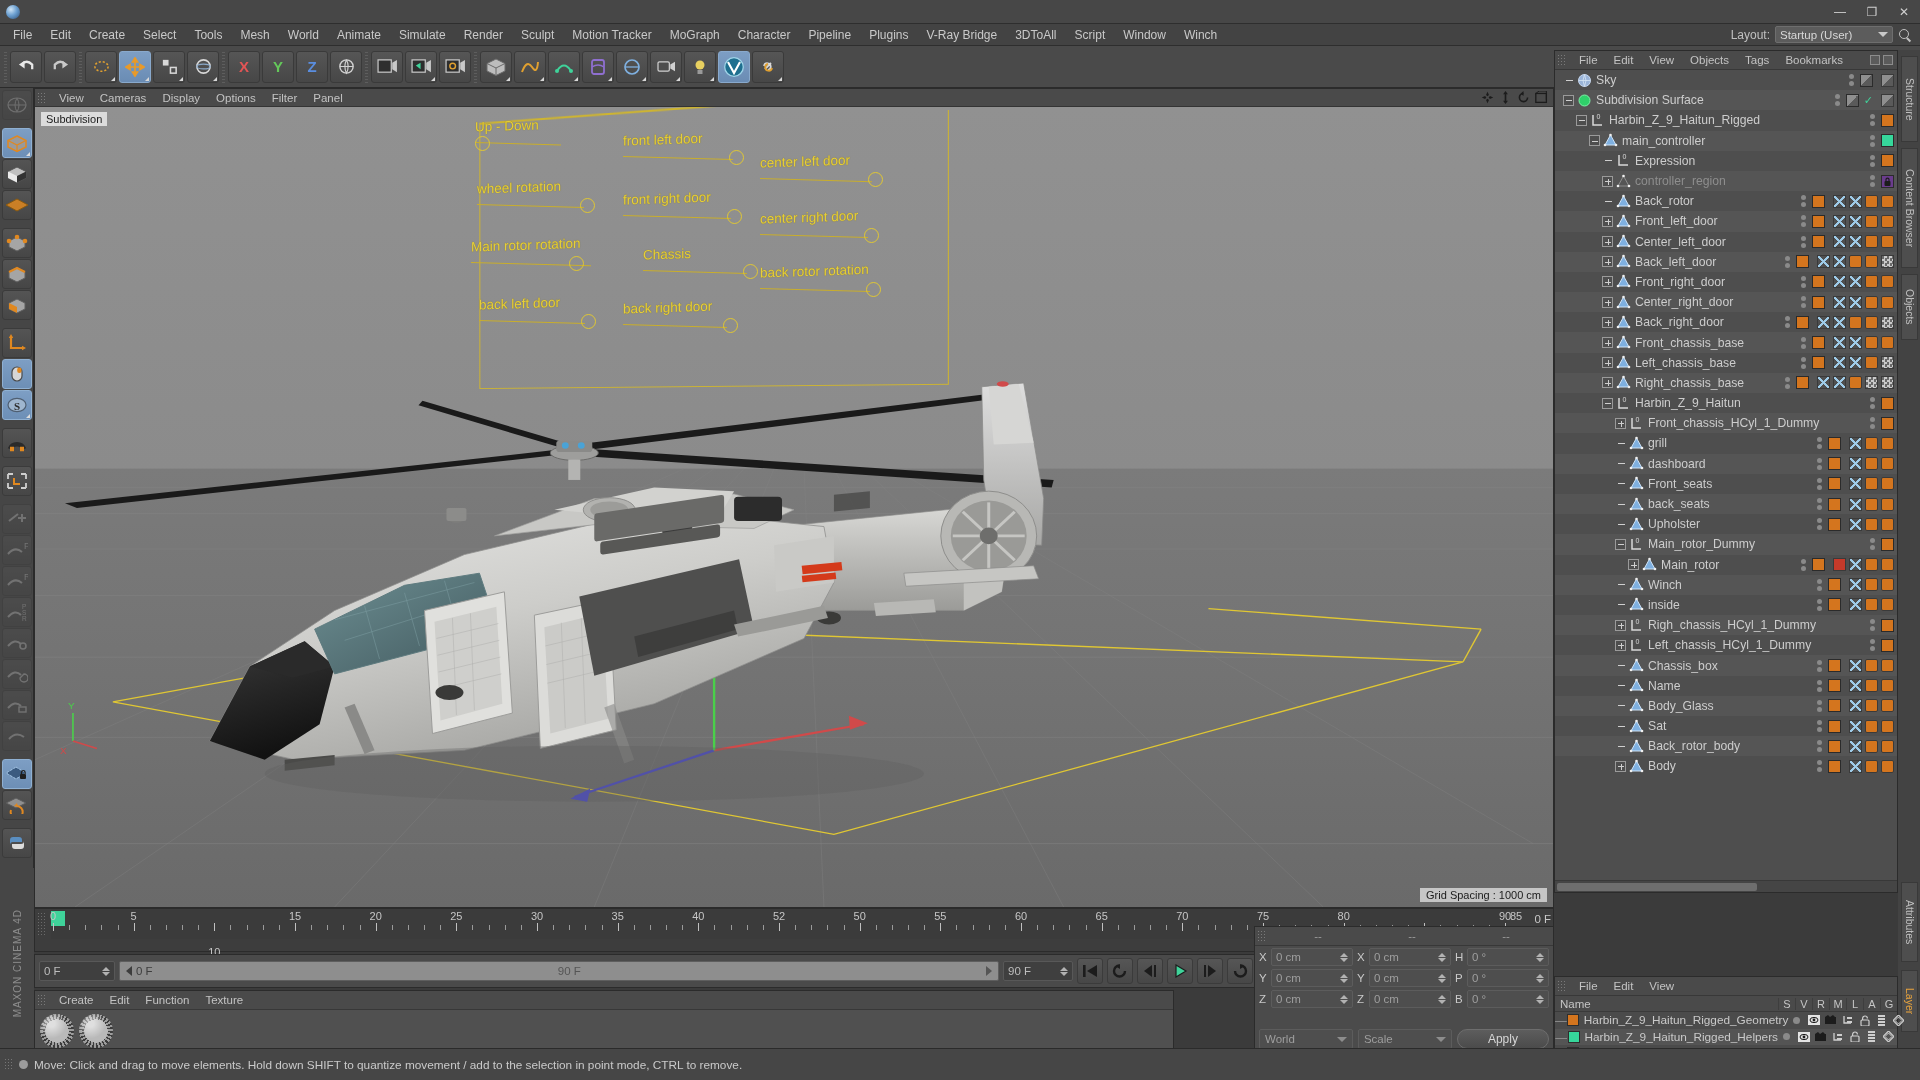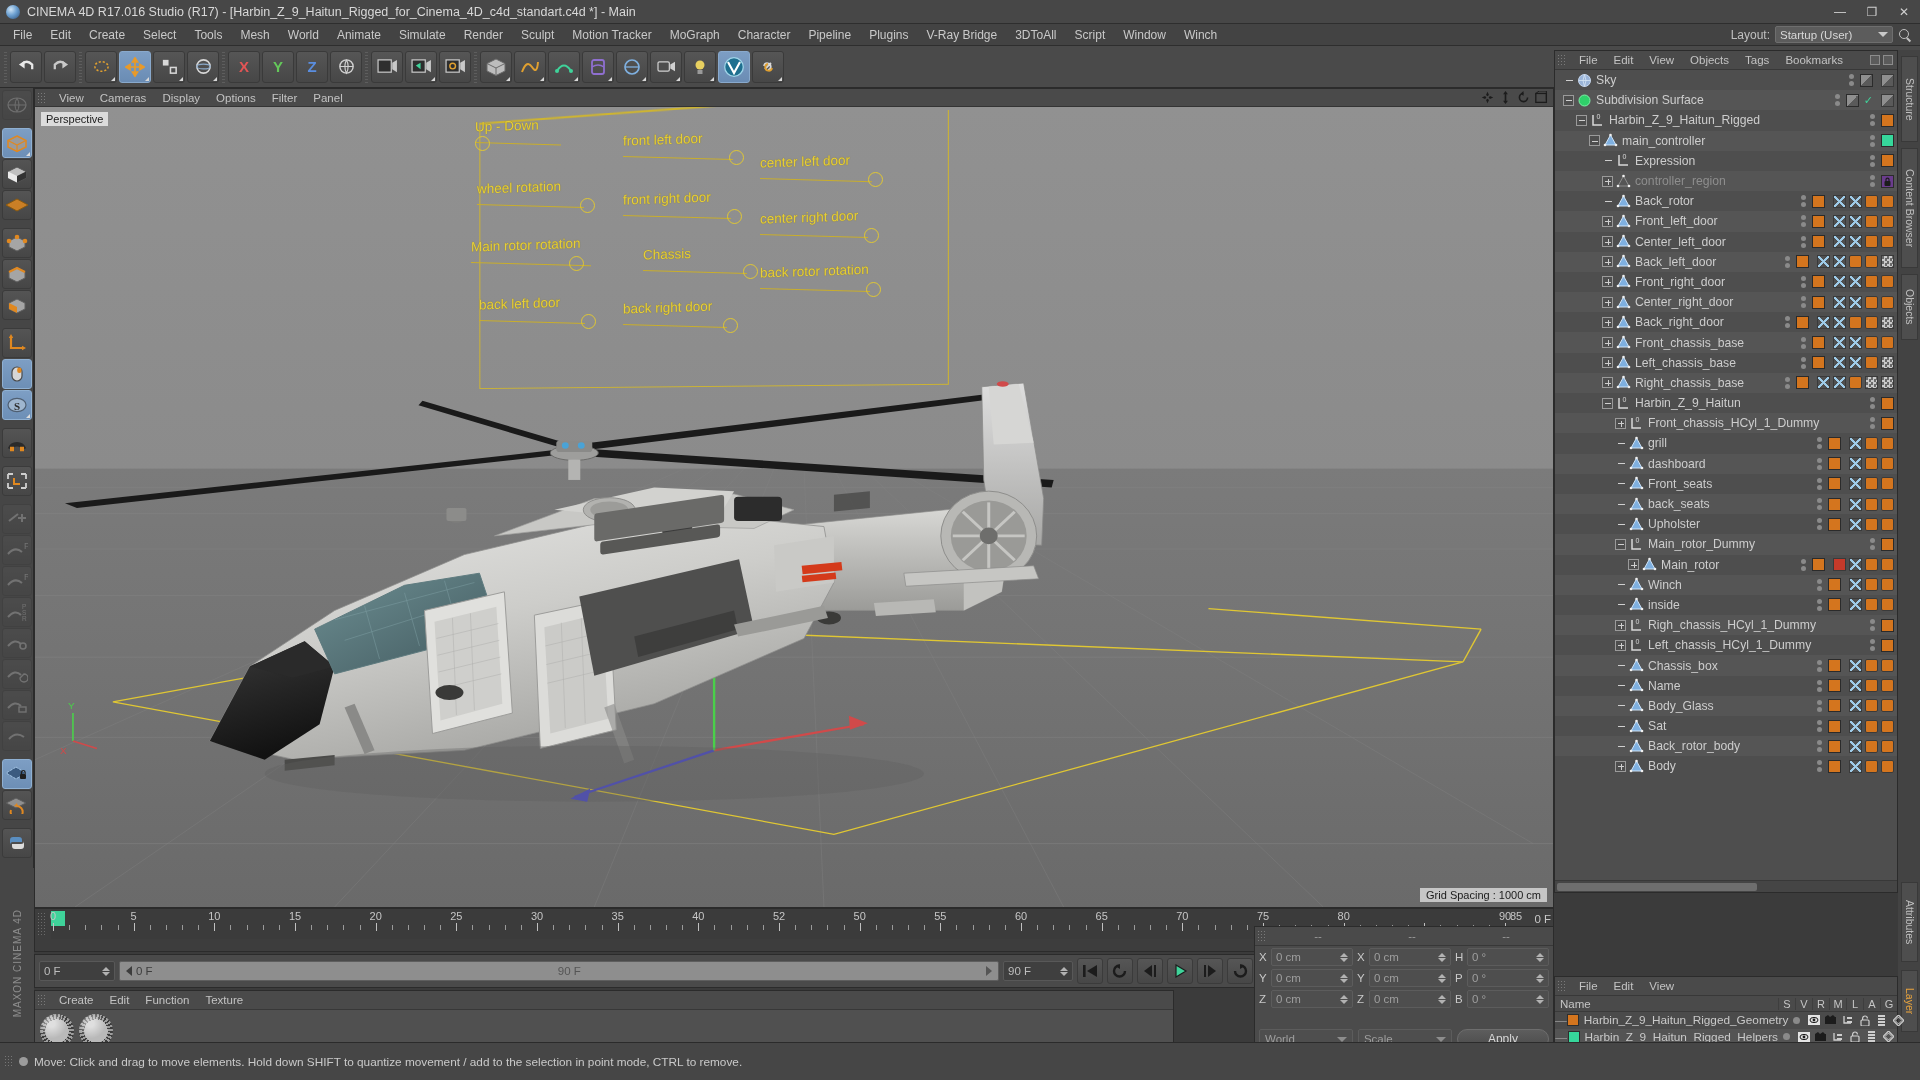--- a/index.html
+++ b/index.html
@@ -310,21 +310,21 @@
   }
   .coord-sel .caret { margin-left:auto; width:0;height:0;border-left:5px solid transparent;border-right:5px solid transparent;border-top:5px solid #8d8d8d; }
   .apply-btn {
     flex:1.1; height:20px; border-radius:10px; background:linear-gradient(180deg,#5d5d5d,#4b4b4b);
     border:1px solid #6d6d6d; display:flex; align-items:center; justify-content:center;
     font-size:12px; color:#d6d6d6;
   }
 
   
   .statusbar {
-    position:absolute; left:0; right:0; bottom:0; height:38px; background:#464646;
+    position:absolute; left:0; right:0; bottom:0; height:32px; background:#464646;
     border-top:1px solid #2b2b2b; display:flex; align-items:center; padding-left:4px; gap:6px;
   }
   .sb-grip { width:9px;height:13px;background-image: radial-gradient(#8a8a8a 40%, transparent 41%); background-size:3px 3px; opacity:.7;}
   .sb-dot { width:9px;height:9px;border-radius:50%;background:#9c9c9c; }
   .sb-text { font-size:11.8px; color:#cacaca; }
 
   .vstrip {
     position:absolute; left:0; bottom:22px; width:34px; height:190px;
     background:#464646; display:flex; align-items:center; justify-content:center;
   }
@@ -332,21 +332,20 @@
     writing-mode: vertical-rl; transform: rotate(180deg); font-size:10px; color:#8d8d8d; letter-spacing:1px;
   }
 </style>
 </head>
 <body>
 
 <div id="app">
 
   <div class="titlebar">
     <div class="tb-logo"></div>
-    <div class="tb-text">CINEMA 4D R17.016 Studio (R17) - [Harbin_Z_9_Haitun_Rigged_for_Cinema_4D_c4d_standart.c4d *] - Main</div>
     <div class="winbtns">
       <div class="winbtn">—</div>
       <div class="winbtn">❐</div>
       <div class="winbtn">✕</div>
     </div>
   </div>
 
   <div class="menubar">
     <div id="menu-items" style="display:flex">
         <div class="menuitem">File</div>
@@ -713,21 +712,21 @@
             <path d="M8 0 L8 6 L4.5 3 Z" fill="#1c1c1c"></path>
           </svg>
         <svg class="vm-ico" viewBox="0 0 16 16">
             <rect x="1" y="3" width="13" height="11" fill="none" stroke="#1c1c1c" stroke-width="1.6"></rect>
             <path d="M1 3 L5 0 L14 0 L14 11" fill="none" stroke="#1c1c1c" stroke-width="1.2"></path>
           </svg>
       </div>
     </div>
 
     <div class="viewport">
-      <div class="persp-tag">Perspective</div>
+      <div class="persp-tag">Subdivision</div>
       <div class="grid-tag">Grid Spacing : 1000 cm</div>
 
       <svg class="heli" viewBox="0 0 1520 858" preserveAspectRatio="none">
         <defs>
           <linearGradient id="skyg" x1="0" y1="0" x2="0" y2="1">
             <stop offset="0" stop-color="#919191"></stop>
               <stop offset="1" stop-color="#8b8b8b"></stop>
           </linearGradient>
           <linearGradient id="floorg" x1="0" y1="0" x2="0" y2="1">
             <stop offset="0" stop-color="#7b7b7b"></stop>
@@ -1959,21 +1958,21 @@
         <div class="tl-tick" style="left: 34.2667px;"></div>
         <div class="tl-tick" style="left: 50.4px;"></div>
         <div class="tl-tick" style="left: 66.5333px;"></div>
         <div class="tl-tick maj" style="left: 82.6667px;"></div>
         <div class="tl-num" style="left: 82.6667px;">5</div>
         <div class="tl-tick" style="left: 98.8px;"></div>
         <div class="tl-tick" style="left: 114.933px;"></div>
         <div class="tl-tick" style="left: 131.067px;"></div>
         <div class="tl-tick" style="left: 147.2px;"></div>
         <div class="tl-tick maj" style="left: 163.333px;"></div>
-        <div class="tl-num" style="left: 163.333px;">10</div>
+        <div class="tl-num" style="left: 163.333px; margin-top: 36px;">10</div>
         <div class="tl-tick" style="left: 179.467px;"></div>
         <div class="tl-tick" style="left: 195.6px;"></div>
         <div class="tl-tick" style="left: 211.733px;"></div>
         <div class="tl-tick" style="left: 227.867px;"></div>
         <div class="tl-tick maj" style="left: 244px;"></div>
         <div class="tl-num" style="left: 244px;">15</div>
         <div class="tl-tick" style="left: 260.133px;"></div>
         <div class="tl-tick" style="left: 276.267px;"></div>
         <div class="tl-tick" style="left: 292.4px;"></div>
         <div class="tl-tick" style="left: 308.533px;"></div>

